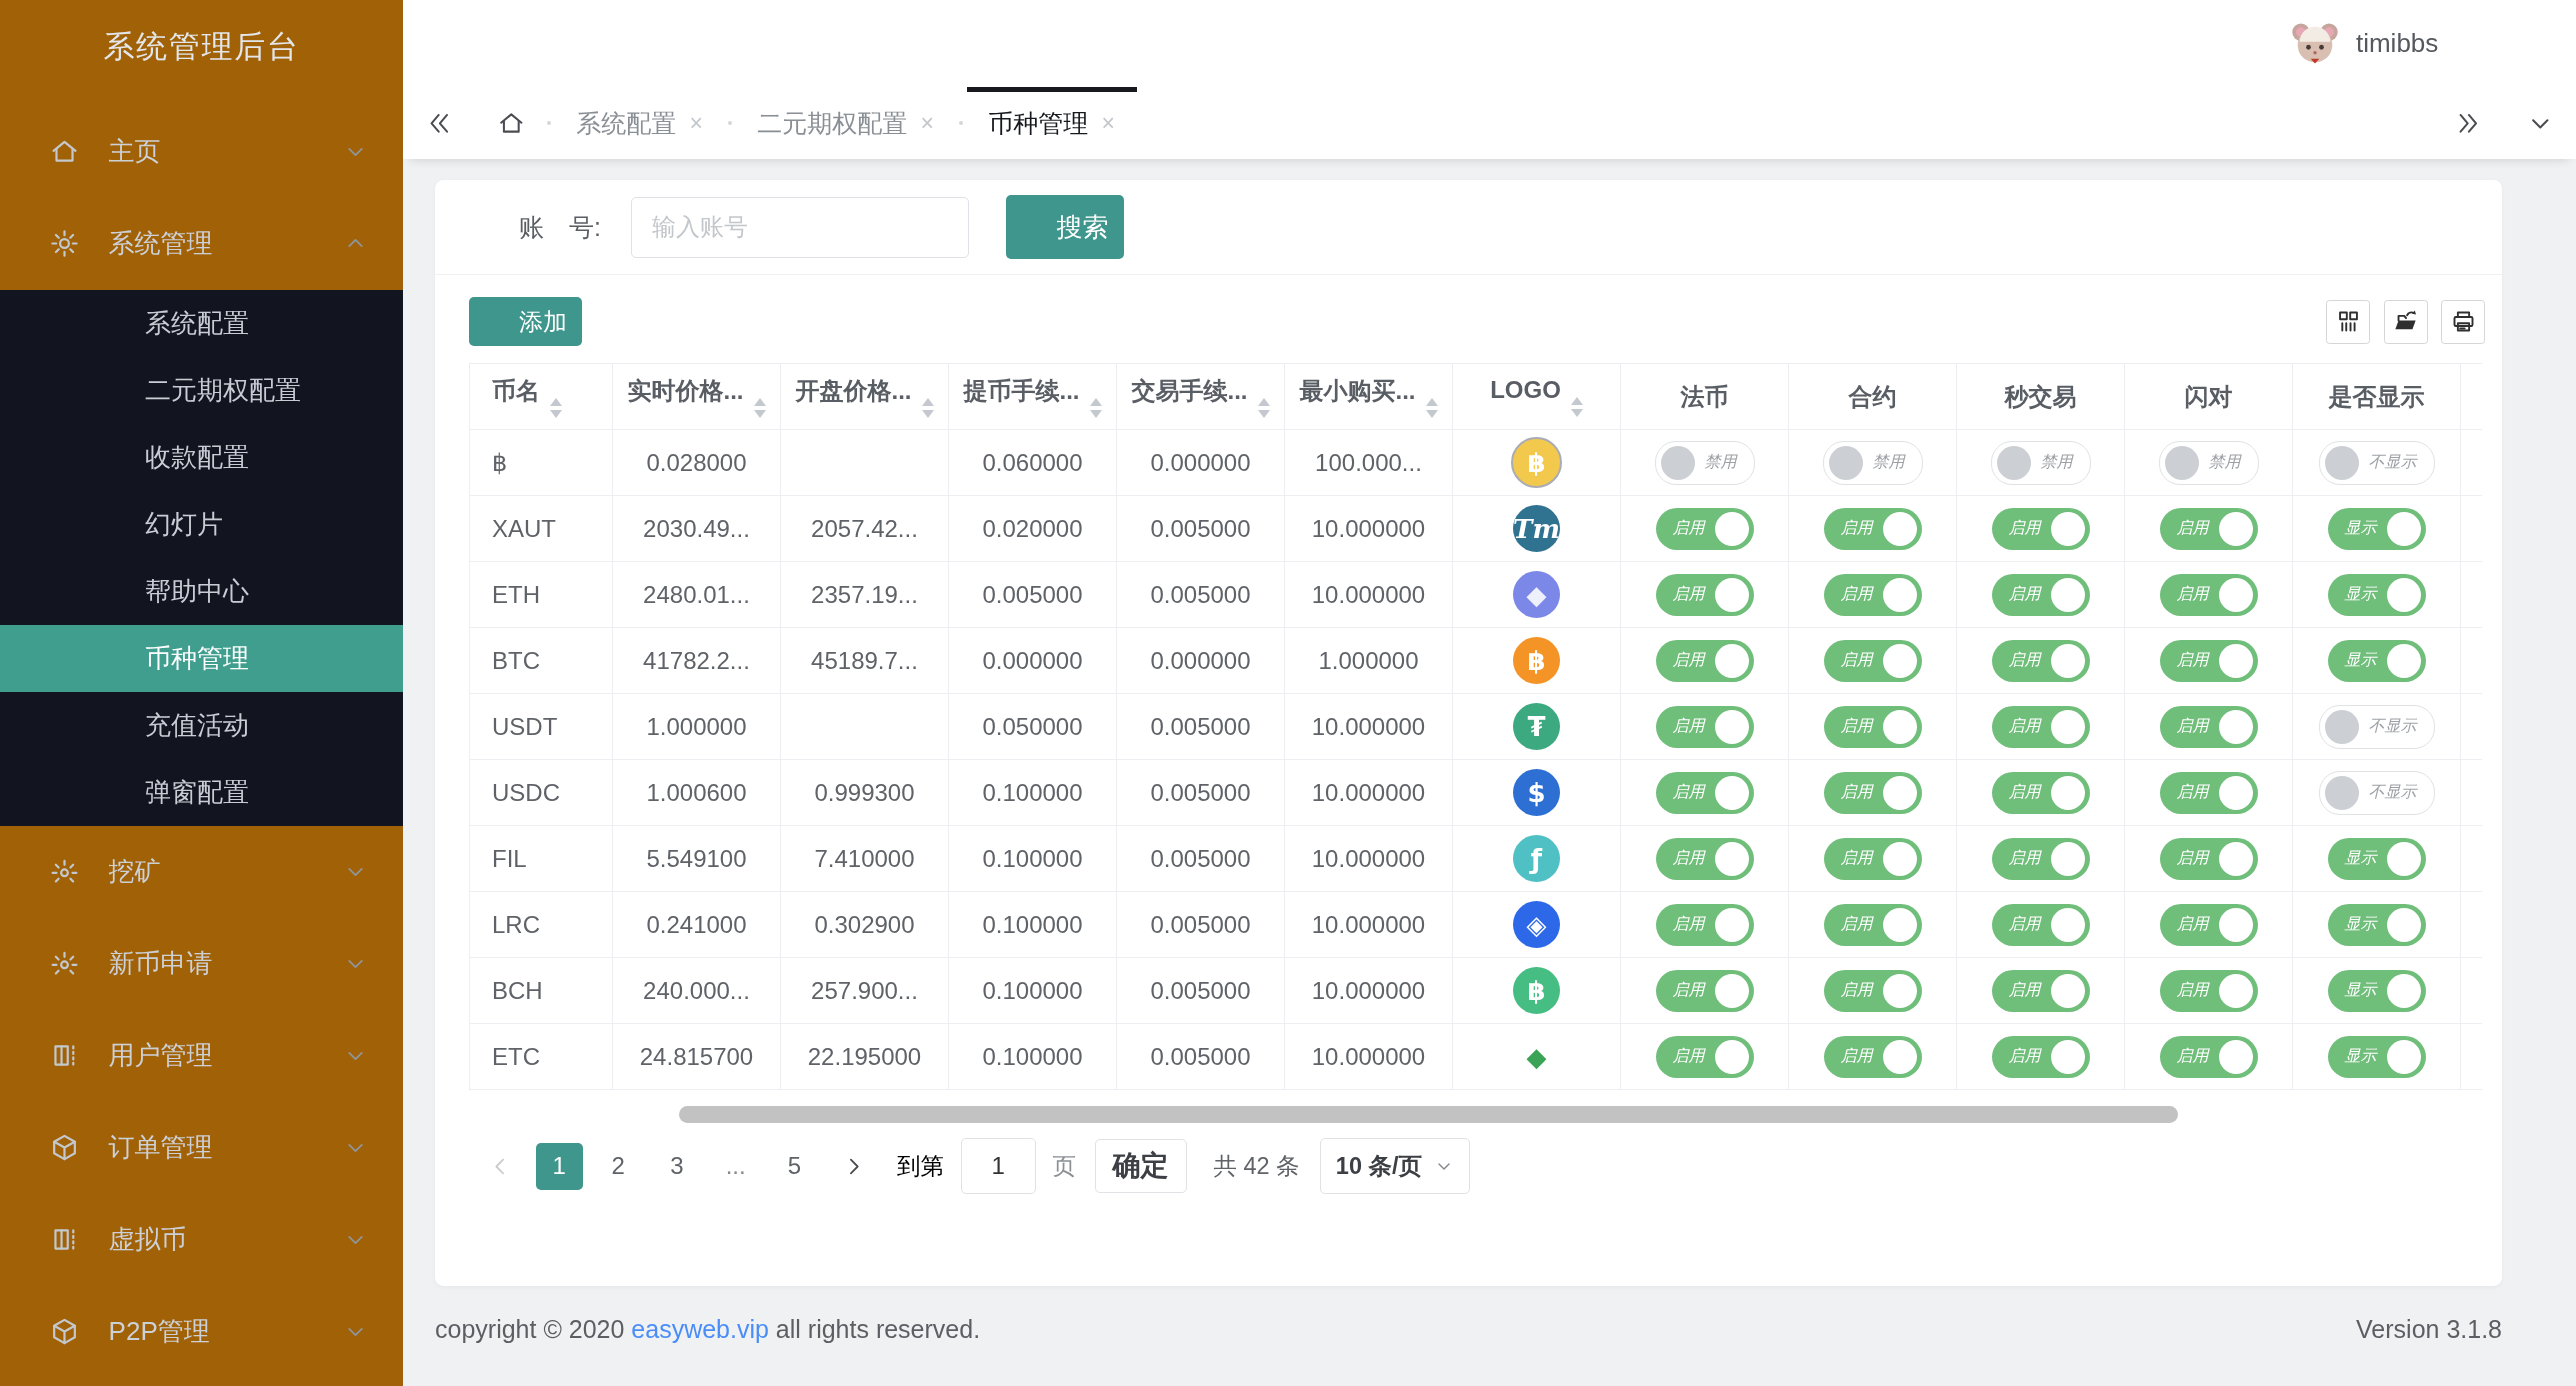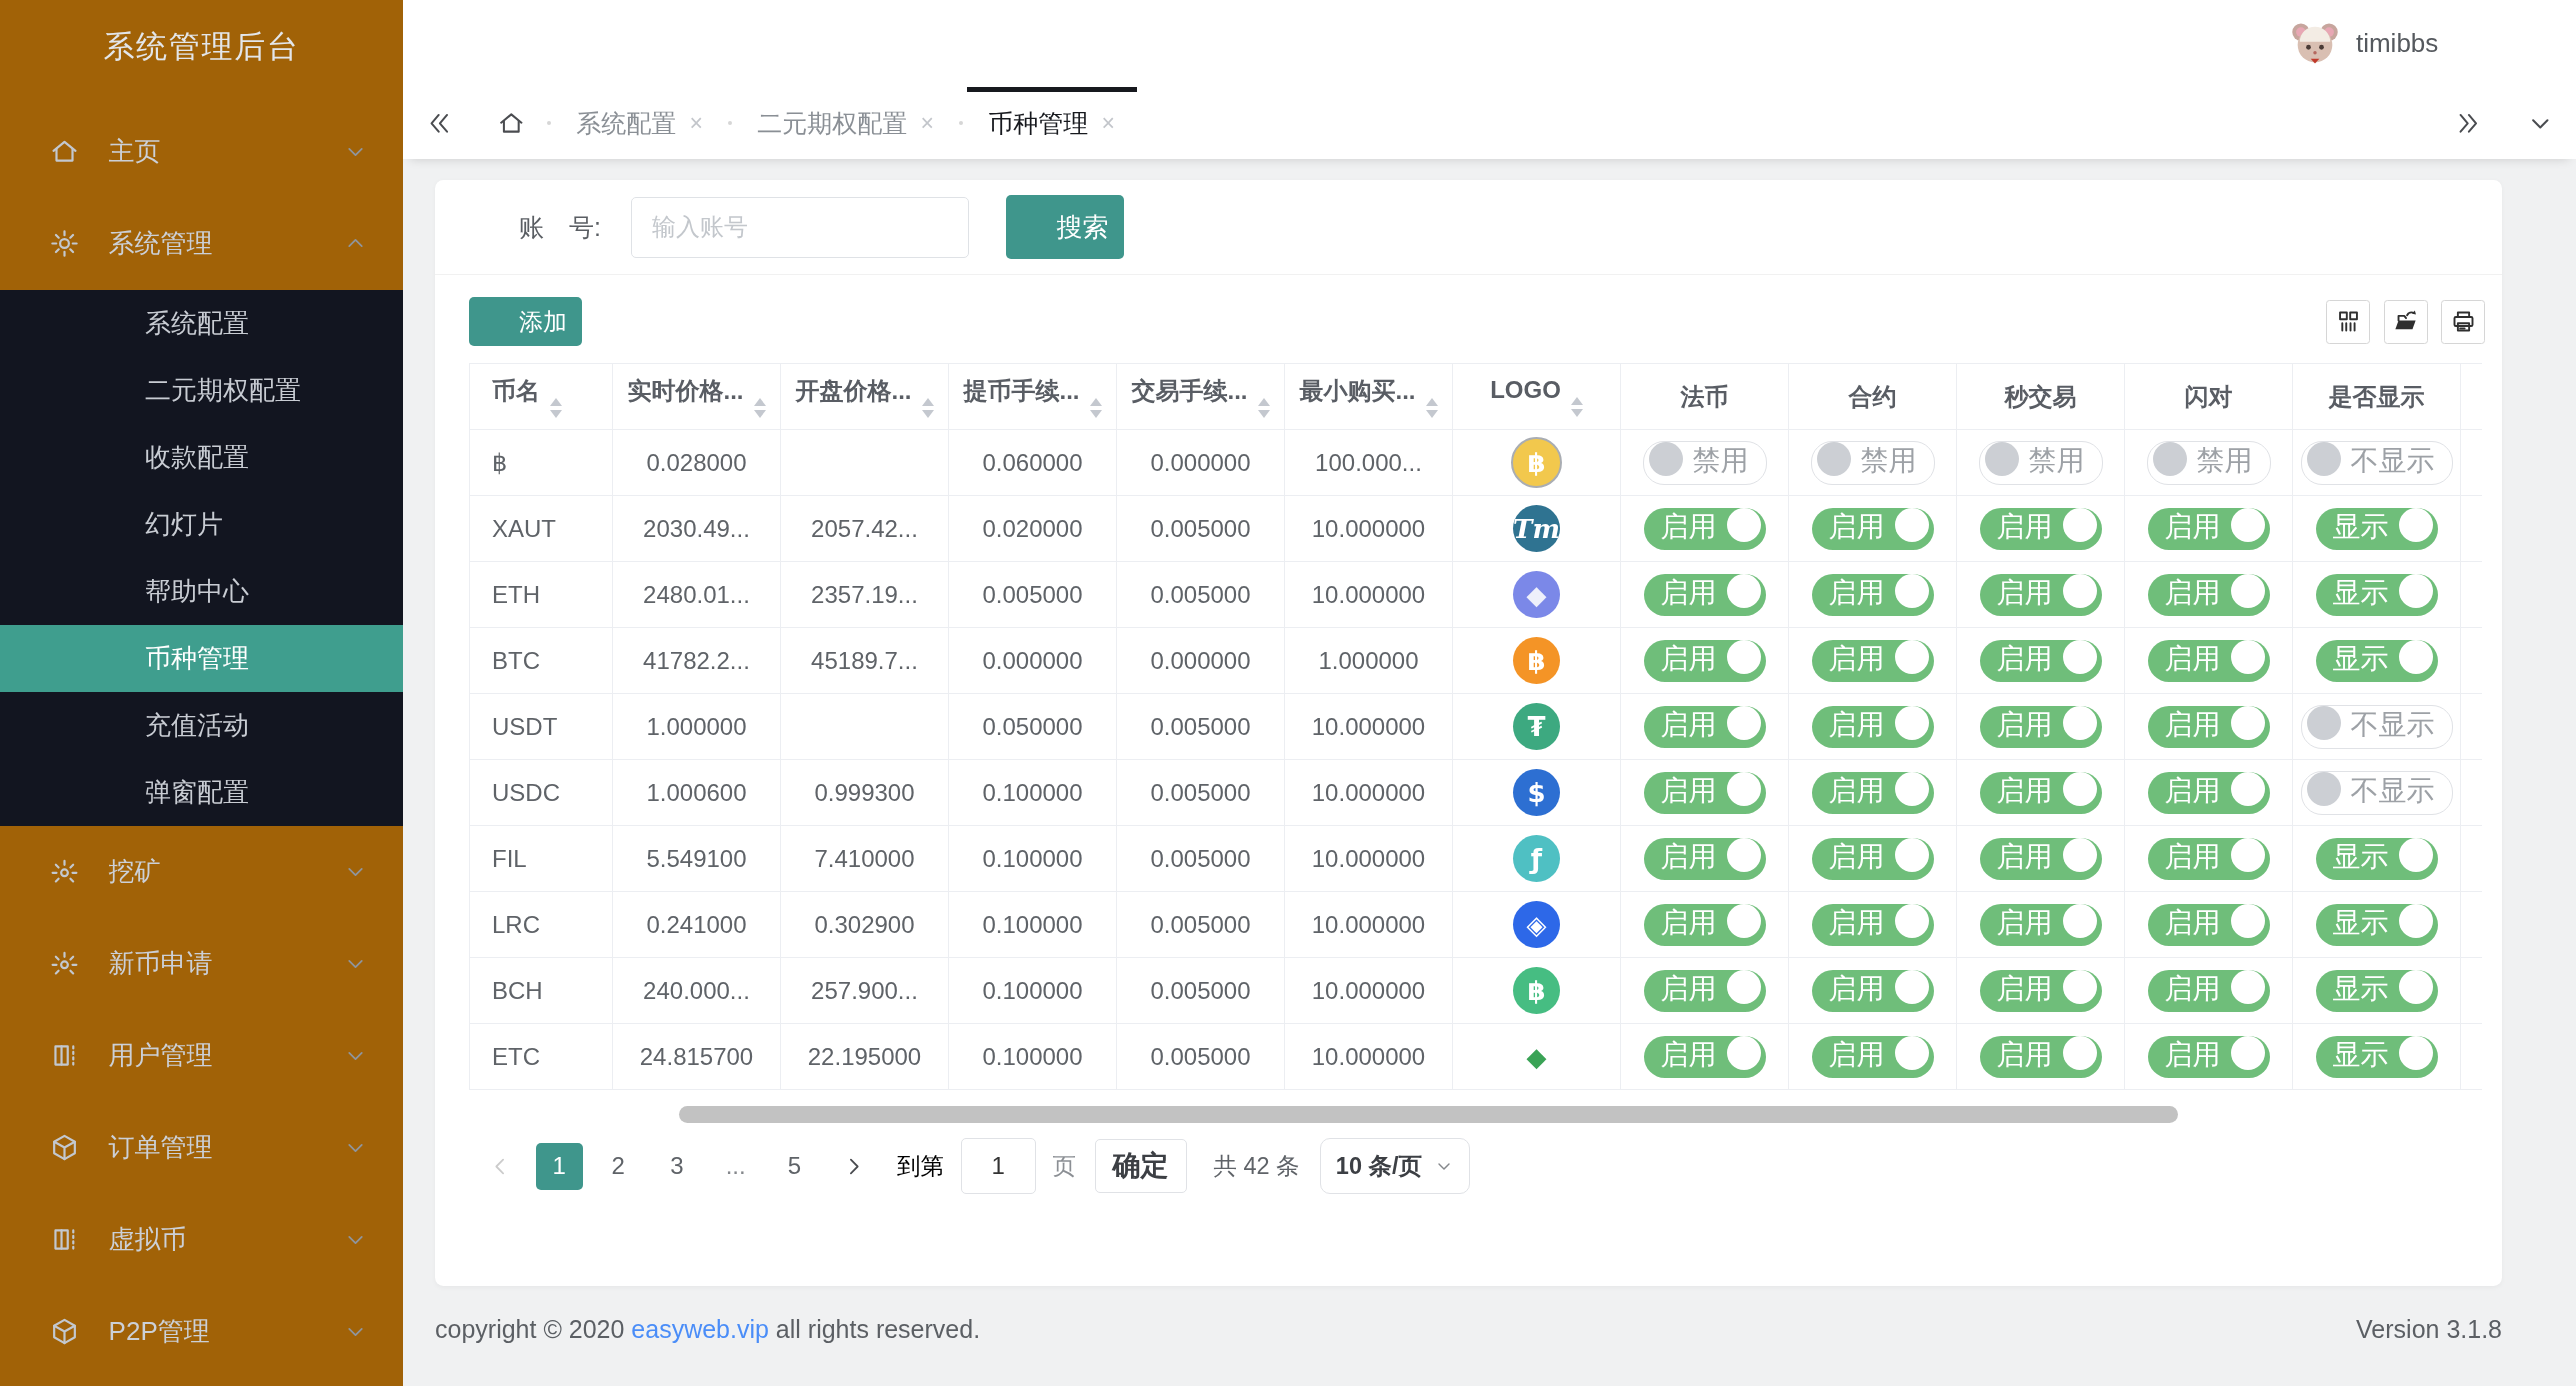--- a/index.html
+++ b/index.html
@@ -61,21 +61,21 @@
   th{color:#595d64;font-weight:bold;}
   .cell-left{text-align:left;padding-left:22px;}
   .sort{display:inline-flex;flex-direction:column;margin-left:10px;vertical-align:-6.7px;}
   .sort b{display:block;width:0;height:0;border-left:6.7px solid transparent;border-right:6.7px solid transparent;}
   .sort .up{border-bottom:8.4px solid #c4c8cf;margin-bottom:3.4px;}
   .sort .dn{border-top:8.4px solid #c4c8cf;}
   .logo{width:47px;height:47px;border-radius:50%;margin:0 auto;display:flex;align-items:center;justify-content:center;
     font-size:26px;font-weight:bold;font-family:"DejaVu Sans",sans-serif;}
   .logo.italic{font-style:italic;font-family:"DejaVu Serif",serif;}
   .logo.ring{border:2.5px solid #a9adb3;}
-  .tg{display:inline-flex;height:42px;border-radius:21px;font-size:28px;cursor:pointer;vertical-align:middle;}
+  .tg{display:inline-flex;align-items:center;height:42px;border-radius:21px;font-size:16px;cursor:pointer;vertical-align:middle;font-style:italic;}
   .tg .knob{width:34px;height:34px;border-radius:50%;flex:none;}
   .tg.on{background:#6fbe7a;color:#fff;padding:0 5px 0 17px;}
   .tg.on .knob{background:#fff;margin-left:10px;}
   .tg.off{border:1.7px solid #e0e2e6;background:#fff;color:#9da1a6;padding:0 17px 0 5px;}
   .tg.off .knob{background:#cccfd4;margin-right:10px;}
   .hscroll{margin:6.7px 0 0 34px;width:2033px;height:17px;position:relative;}
   .hthumb{position:absolute;left:210px;top:0;width:1499px;height:17px;background:#c2c2c2;border-radius:8.4px;cursor:pointer;}
   
   .pager{display:flex;align-items:center;margin:15px 0 0 42px;font-size:23.5px;color:#5f6368;gap:11.8px;}
   .pg{min-width:47px;height:47px;display:flex;align-items:center;justify-content:center;cursor:pointer;border-radius:5px;font-size:24px;}
@@ -84,21 +84,21 @@
   .pgchev{width:25px;height:25px;}
   .pg.prev{color:#cccccc;cursor:default;}
   .pg.next{color:#4a4c50;}
   .goto-txt{color:#000000;margin-left:8.4px;}
   .goto-input{width:69px;height:52px;border:1.7px solid #e0e2e6;border-radius:5px;text-align:center;font-size:24px;
     color:#333;margin:0 5px;outline:none;font-family:inherit;}
   .page-unit{color:#8b8f94;}
   .confirm{height:54px;padding:0 17px;border:1.7px solid #e0e2e6;border-radius:5px;background:#fff;font-size:28px;
     font-weight:bold;color:#3c3f44;margin:0 6.7px;cursor:pointer;font-family:inherit;}
   .total{margin:0 8.4px;color:#5f6368;}
-  .psize{height:54px;border:1.7px solid #e0e2e6;border-radius:10px;display:flex;align-items:center;padding:0 15px;gap:11.8px;
+  .psize{height:54px;border:1.7px solid #e0e2e6;border-radius:5px;display:flex;align-items:center;padding:0 15px;gap:11.8px;
     cursor:pointer;color:#3c3f44;font-weight:bold;background:#fff;}
   .psize .icon{width:20px;height:20px;color:#85888c;}
   
   .footer{display:flex;justify-content:space-between;align-items:center;margin-top:28.6px;font-size:25px;color:#5b5f64;}
   .footer a{color:#4a8df8;text-decoration:none;cursor:pointer;}
   
   .icon svg{width:100%;height:100%;display:block;fill:none;stroke:currentColor;stroke-width:1.7;
     stroke-linecap:round;stroke-linejoin:round;}
   .icon svg .f{fill:currentColor;stroke:none;}
 </style>

